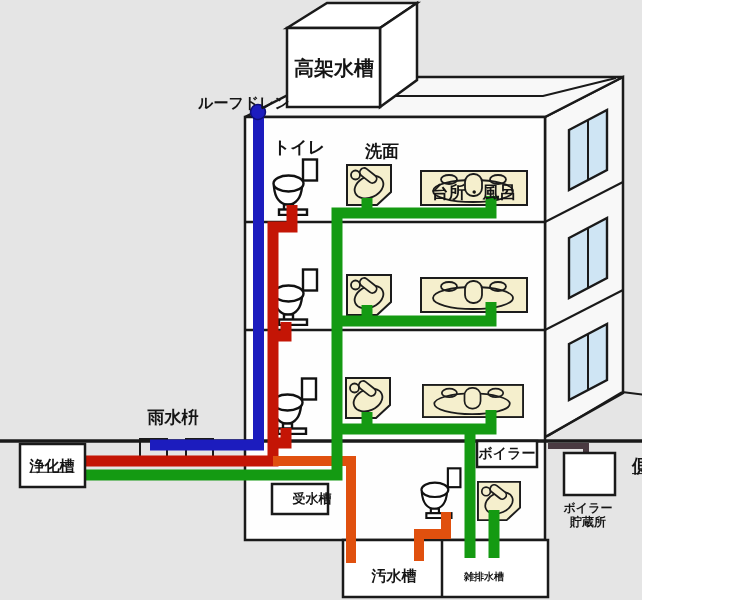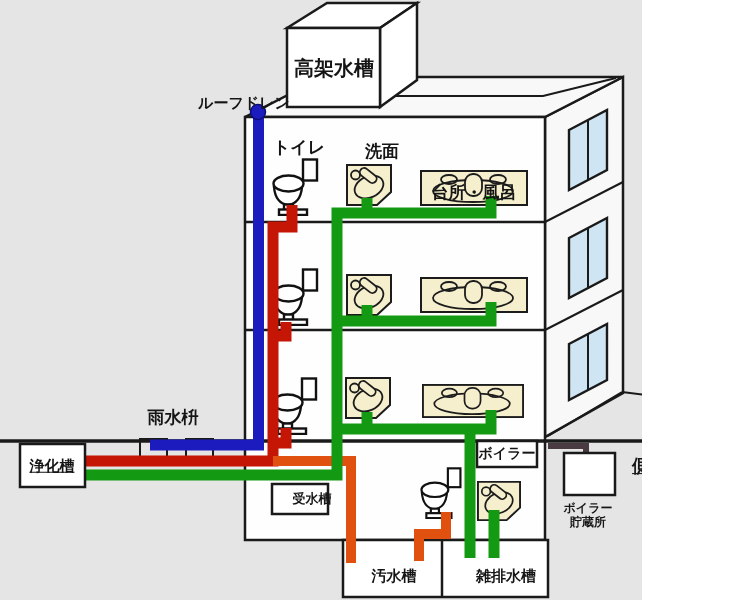--- a/index.html
+++ b/index.html
@@ -168,18 +168,18 @@
 <div class="lbl" style="left:334px;top:68px;font-size:20px;">高架水槽</div>
 <div class="lbl" style="left:216px;top:103px;font-size:15px;margin-left:28px;">ルーフドレン</div>
 <div class="lbl" style="left:299px;top:147px;font-size:17px;text-align:right;">トイレ</div>
 <div class="lbl" style="left:382px;top:151px;font-size:17px;">洗面</div>
 <div class="lbl" style="left:474px;top:151px;font-size:17px;margin-top:41px;">台所・風呂</div>
 <div class="lbl" style="left:173px;top:417px;font-size:17px;">雨水枡</div>
 <div class="lbl" style="left:52px;top:466px;font-size:15px;text-decoration:underline;">浄化槽</div>
 <div class="lbl" style="left:300px;top:499px;font-size:13px;margin-left:12px;">受水槽</div>
 <div class="lbl" style="left:507px;top:454px;font-size:14px;font-family:Liberation Serif, serif;">ボイラー</div>
 <div class="lbl" style="left:394px;top:576px;font-size:15px;text-align:center;">汚水槽</div>
-<div class="lbl" style="left:506px;top:576px;font-size:15px;">雑排水槽</div>
+<div class="lbl" style="left:484px;top:576px;font-size:10px;">雑排水槽</div>
 <div class="lbl" style="left:650px;top:466px;font-size:18px;text-decoration:underline;">側溝</div>
 <div class="lbl" style="left:588px;top:509px;font-size:12px;">ボイラー</div>
 <div class="lbl" style="left:588px;top:523px;font-size:12px;">貯蔵所</div>
 
 </div>
 
 </body></html>

